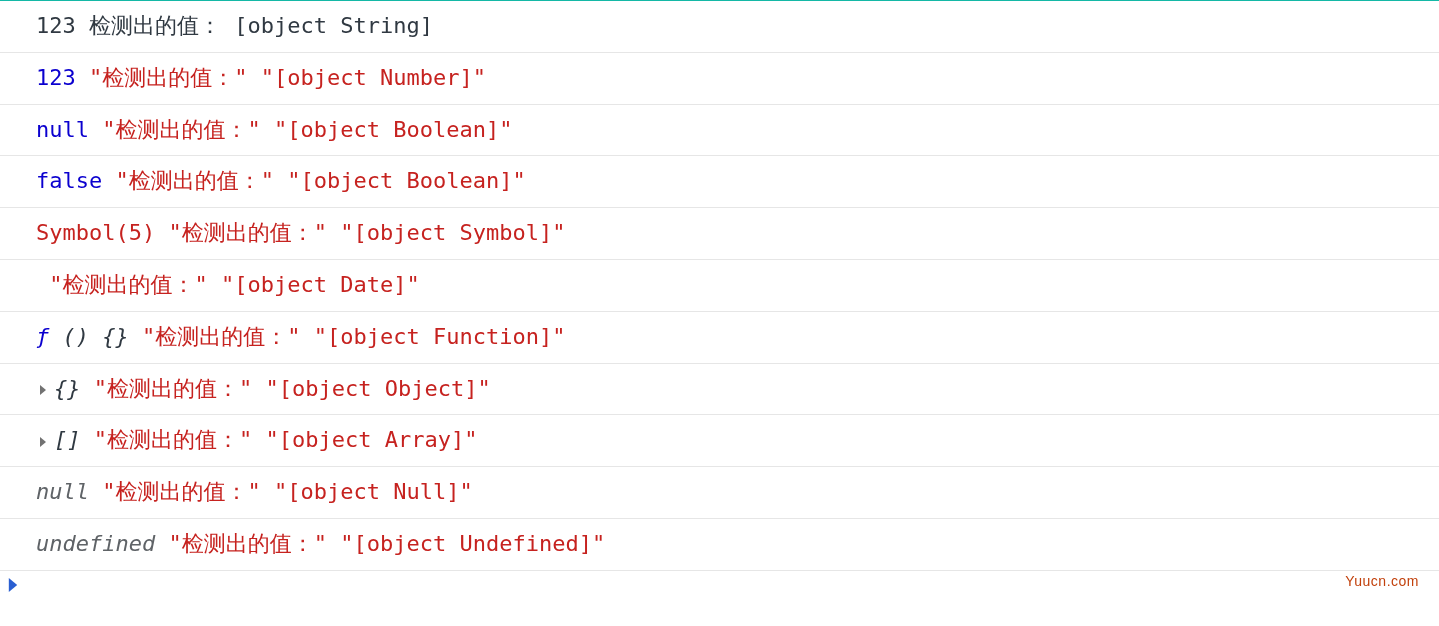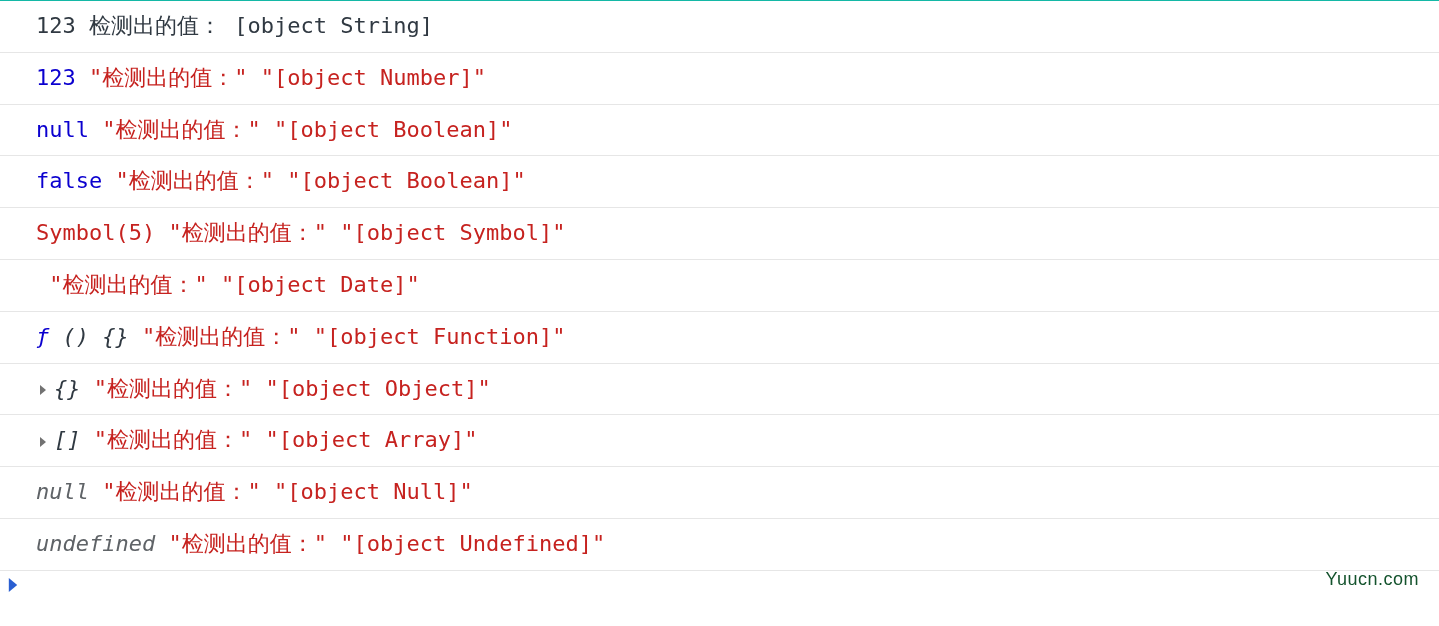--- a/index.html
+++ b/index.html
@@ -72,23 +72,23 @@
     outline: none;
     font-family: inherit;
     font-size: 22px;
     color: #303942;
     background: transparent;
   }
   .watermark {
     position: absolute;
     right: 20px;
     bottom: 34px;
-    color: #14532d;
+    color: #c2410c;
     font-family: Arial, sans-serif;
-    font-size: 18px;
+    font-size: 14px;
     letter-spacing: 0.5px;
   }
 </style>
 </head>
 <body>
 
 <div class="console">
   <div id="rows-container">
       <div class="row first"><span class="tok-black">123 检测出的值： </span><span class="tok-black">[object String]</span></div>
       <div class="row"><span class="tok-blue">123</span><span class="tok-black"> </span><span class="tok-red">"检测出的值："</span><span class="tok-black"> </span><span class="tok-red">"[object Number]"</span></div>

